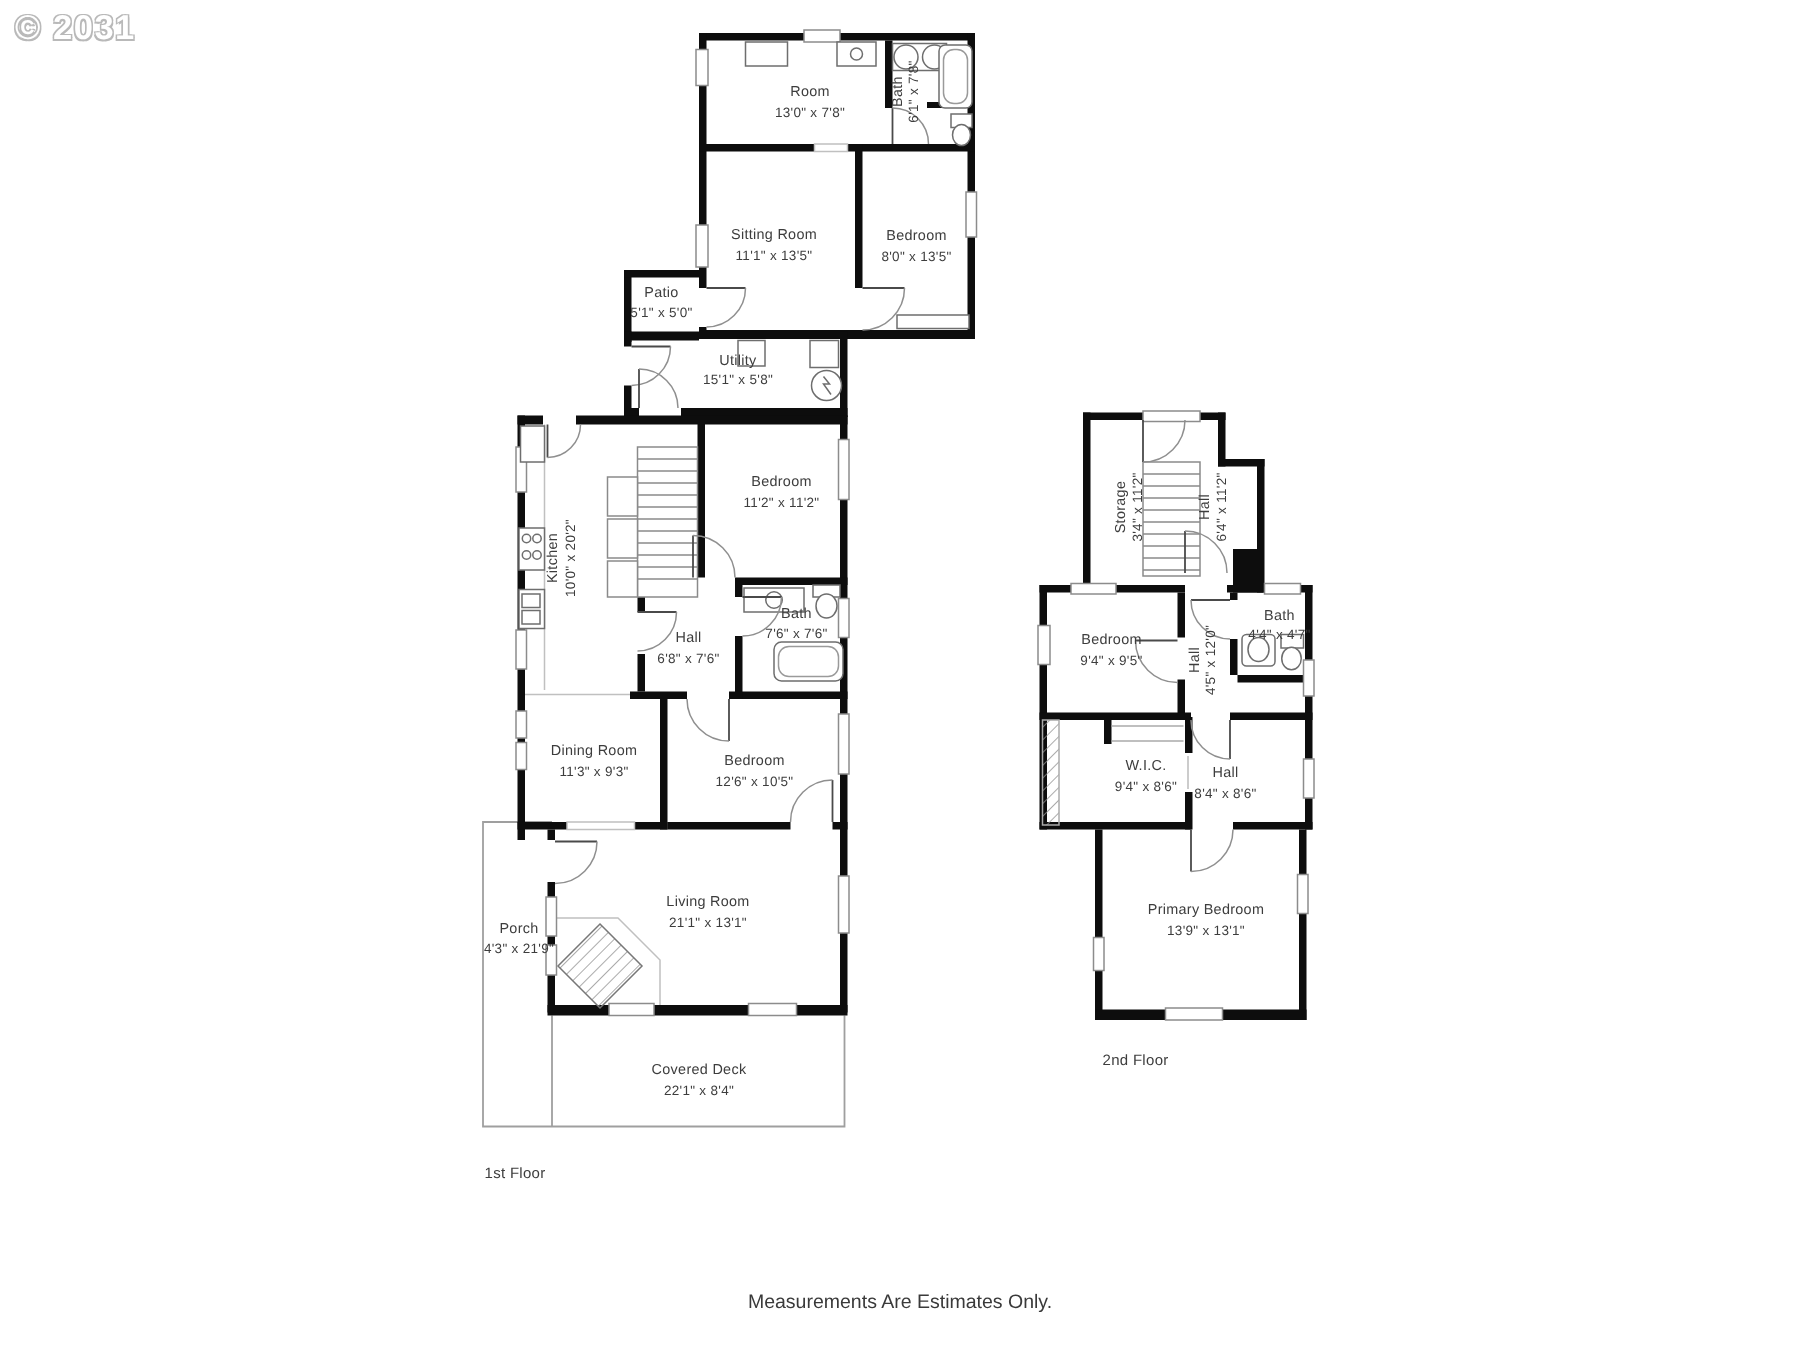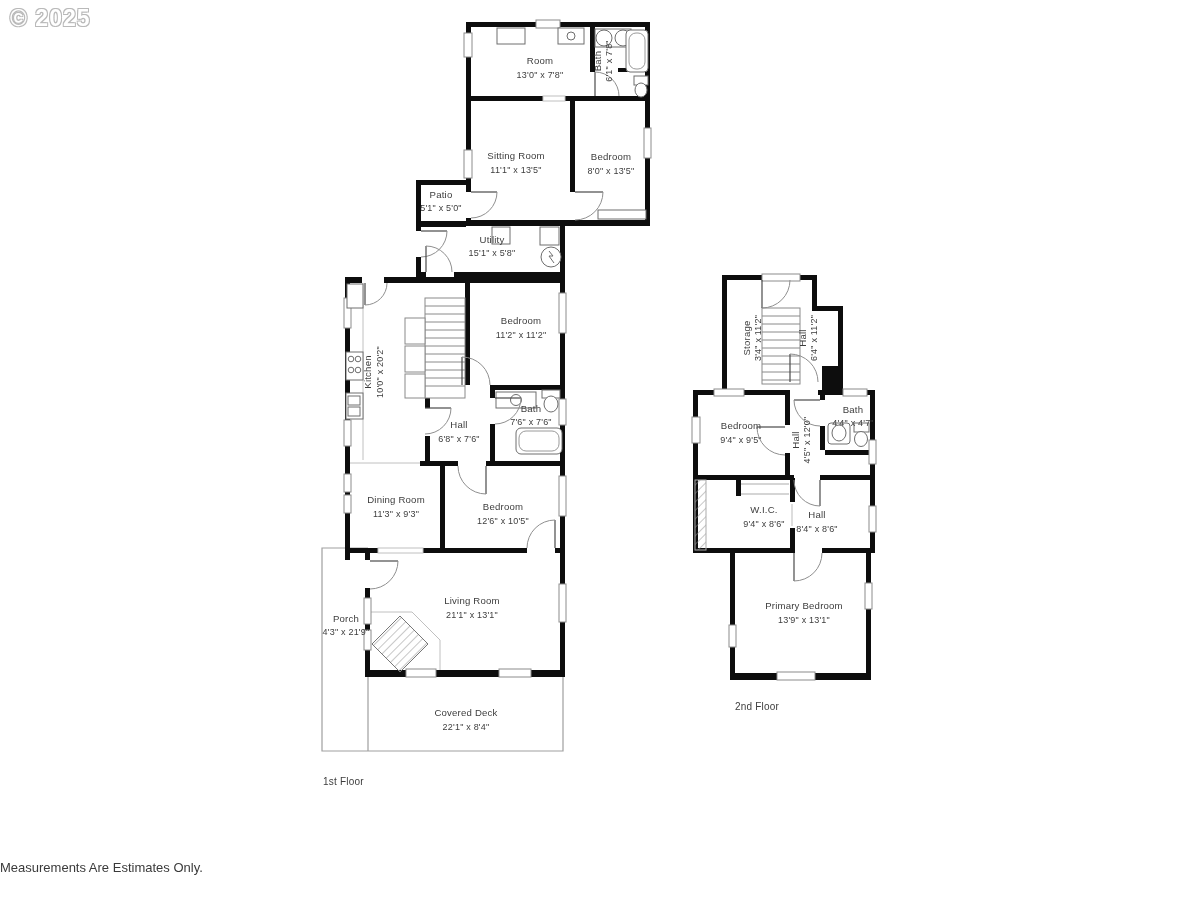--- a/index.html
+++ b/index.html
@@ -1,21 +1,21 @@
 <!DOCTYPE html>
 <html><head>
 <meta charset="utf-8">
 <style>
   html,body{margin:0;padding:0;background:#ffffff;}
   .canvas{position:relative;width:1200px;height:900px;background:#ffffff;overflow:hidden;
           font-family:"Liberation Sans","DejaVu Sans",sans-serif;}
   .watermark{position:absolute;left:10px;top:5px;font-size:23px;font-weight:bold;color:#ffffff;
              letter-spacing:1px;
              text-shadow:-1px -1px 0 #b9b9b9,1px -1px 0 #b9b9b9,-1px 1px 0 #b9b9b9,1px 1px 0 #b9b9b9;}
-  .footer-note{position:absolute;left:0;top:860px;width:100%;
+  .footer-note{position:absolute;left:0;top:860px;width:100%;text-align:center;
                font-size:13px;color:#3a3a3a;}
   svg{position:absolute;left:0;top:0;}
   svg text{fill:#3d3d3d;letter-spacing:.2px;}
   .rn{font-size:9.6px;text-anchor:middle;}
   .rd{font-size:9px;text-anchor:middle;}
   .fl{font-size:10px;}
   .walls rect{fill:#0d0d0d;}
   .win rect{fill:#ffffff;stroke:#8c8c8c;stroke-width:1;}
   .fix{stroke:#6e6e6e;fill:#ffffff;stroke-width:1;}
   .fix2{stroke:#9a9a9a;fill:none;stroke-width:1;}
@@ -23,21 +23,21 @@
   .outline{stroke:#9f9f9f;fill:none;stroke-width:1.2;}
   .arc{stroke:#8f8f8f;fill:none;stroke-width:1;}
   .leaf{stroke:#4a4a4a;fill:none;stroke-width:1.2;}
   .tread{stroke:#8a8a8a;stroke-width:1;fill:#ffffff;}
 </style>
 </head>
 <body>
 
 <div class="canvas">
 
-  <div class="watermark">© 2025</div>
+  <div class="watermark">© 2031</div>
 
   <svg width="1200" height="900" viewBox="0 0 1200 900">
     <defs>
       <pattern id="hatch" width="6" height="6" patternUnits="userSpaceOnUse" patternTransform="rotate(45)">
         <line x1="0" y1="0" x2="0" y2="6" stroke="#8f8f8f" stroke-width="1"></line>
       </pattern>
     </defs>
 
     <g>
       <g class="outline">

